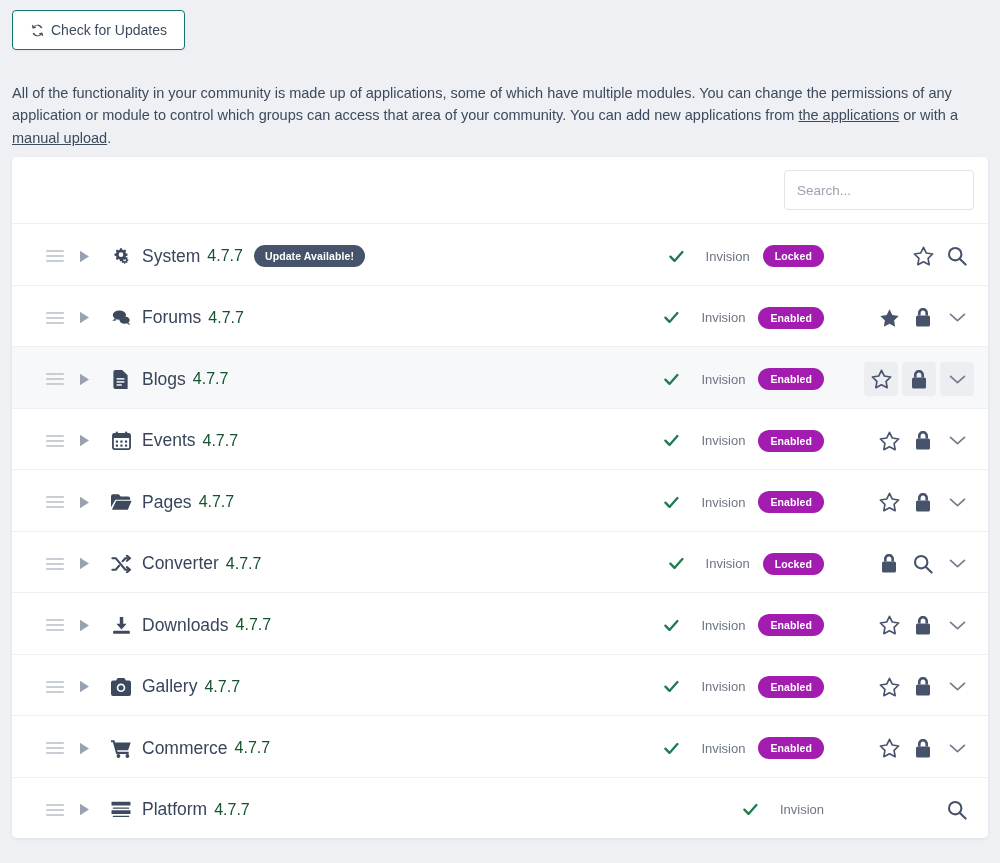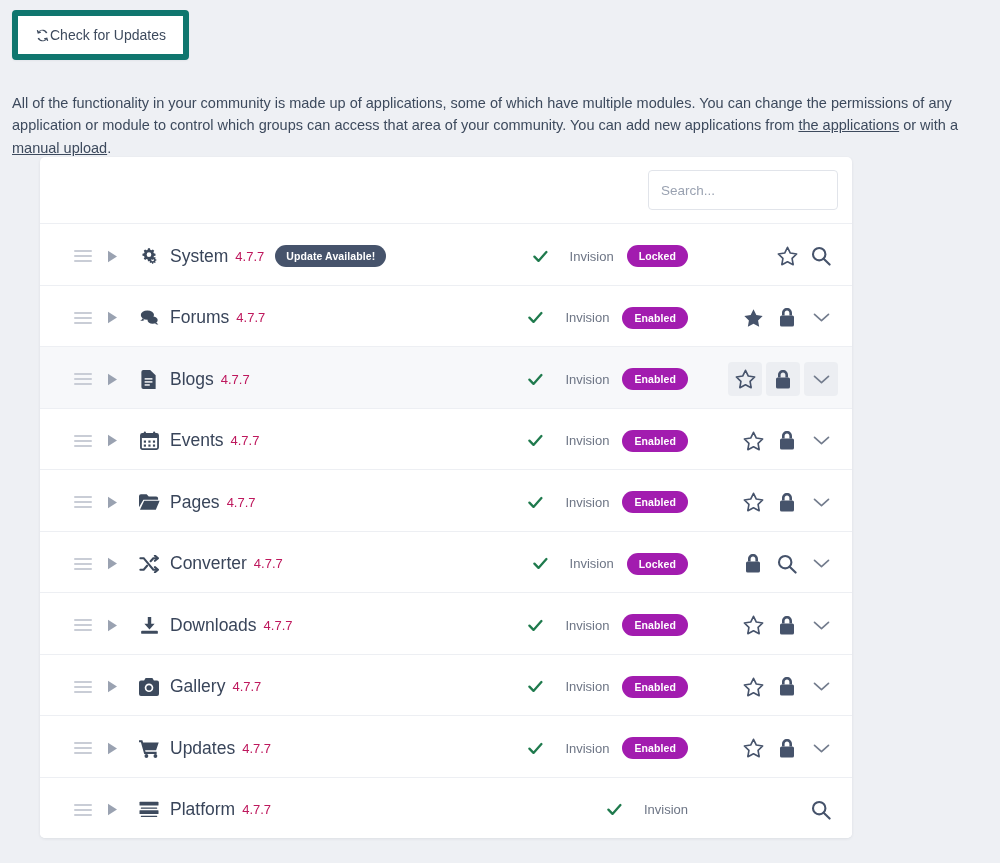--- a/index.html
+++ b/index.html
@@ -16,43 +16,42 @@
   
   .page-header {
     display: flex; align-items: flex-start; justify-content: space-between;
     padding: 8px 12px 0 12px;
   }
   .page-title {
     font-size: 30px; font-weight: 400; color: #3d4a5d;
     letter-spacing: -0.2px; line-height: 40px; margin: 0;
   }
   .updates-btn {
-    display: inline-flex; align-items: center; gap: 0;
-    background: #ffffff; border: 6px solid #0f766e; border-radius: 4px;
+    display: inline-flex; align-items: center; gap: 6px;
+    background: #ffffff; border: 1px solid #0f766e; border-radius: 4px;
     padding: 11px 17px; font-size: 14px; color: #3d4a5d;
     cursor: pointer; box-shadow: 0 1px 2px rgba(30,40,60,.05);
     margin-top: 2px;
   }
   .updates-btn .ico { display: inline-flex; color: #3d4a5d; }
 
   
   .intro {
     padding: 17px 14px 0 12px;
     font-size: 14.5px; line-height: 22.5px; color: #3d4a5d;
     max-width: 972px;
   }
   .intro a { color: #3d4a5d; text-decoration: underline; }
 
   
   .card {
-    position: absolute; left: 12px; top: 157px; width: 812px;
+    position: absolute; left: 12px; top: 157px; width: 976px;
     background: #ffffff; border-radius: 5px;
     box-shadow: 0 1px 3px rgba(40,50,70,.09);
     overflow: hidden;
-    margin-left: 28px;
   }
   .card-toolbar {
     display: flex; justify-content: flex-end; align-items: center;
     padding: 13px 14px 13px 0;
   }
   .search-box {
     width: 190px; height: 40px; border: 1px solid #e1e4ea; border-radius: 4px;
     background: #fff; font-size: 13.5px; color: #3d4a5d;
     padding: 0 12px; outline: none; font-family: "Liberation Sans", sans-serif;
   }
@@ -79,21 +78,21 @@
   }
 
   .app-icon {
     flex: 0 0 auto; width: 22px; margin-right: 10px;
     display: flex; align-items: center; justify-content: center; color: #3d4a5d;
   }
 
   .app-name {
     font-size: 17.5px; color: #39455a; font-weight: 400; white-space: nowrap;
   }
-  .app-version { font-size: 13px; color: #be185d; margin-left: 7px; white-space: nowrap; text-align: center; }
+  .app-version { font-size: 16px; color: #14532d; margin-left: 7px; white-space: nowrap; text-align: center; }
 
   .pill-update {
     margin-left: 11px; background: #46536b; color: #ffffff;
     font-size: 10.5px; font-weight: bold; border-radius: 11px;
     padding: 5px 11px 5px 11px; white-space: nowrap; letter-spacing: .1px;
   }
 
   .row-spacer { flex: 1 1 auto; }
 
   .author {
@@ -605,21 +604,21 @@
               <path d="M1 0.8l9 5.7-9 5.7z"></path>
             </svg>
           </span>
           <span class="app-icon">
             <svg width="21" height="19" viewBox="0 0 21 19" fill="currentColor">
               <path d="M0 1.2h3.4l.7 2.4h15.6l-2.6 7.6H6.1l.45 1.6h11.1v2.1H5.2L1.9 3.3H0z"></path>
               <circle cx="7.4" cy="17" r="1.9"></circle>
               <circle cx="16.4" cy="17" r="1.9"></circle>
             </svg>
           </span>
-          <span class="app-name">Updates</span>
+          <span class="app-name">Commerce</span>
           <span class="app-version">4.7.7</span>
           <span class="row-spacer"></span>
           <span class="author">
             <span class="check">
               <svg width="15" height="13" viewBox="0 0 15 13" fill="none" stroke="currentColor" stroke-width="2.3" stroke-linecap="round" stroke-linejoin="round">
                 <path d="M1.4 6.6l4.1 4.3L13.4 2"></path>
               </svg>
             </span>
             <span>Invision</span>
           </span>

